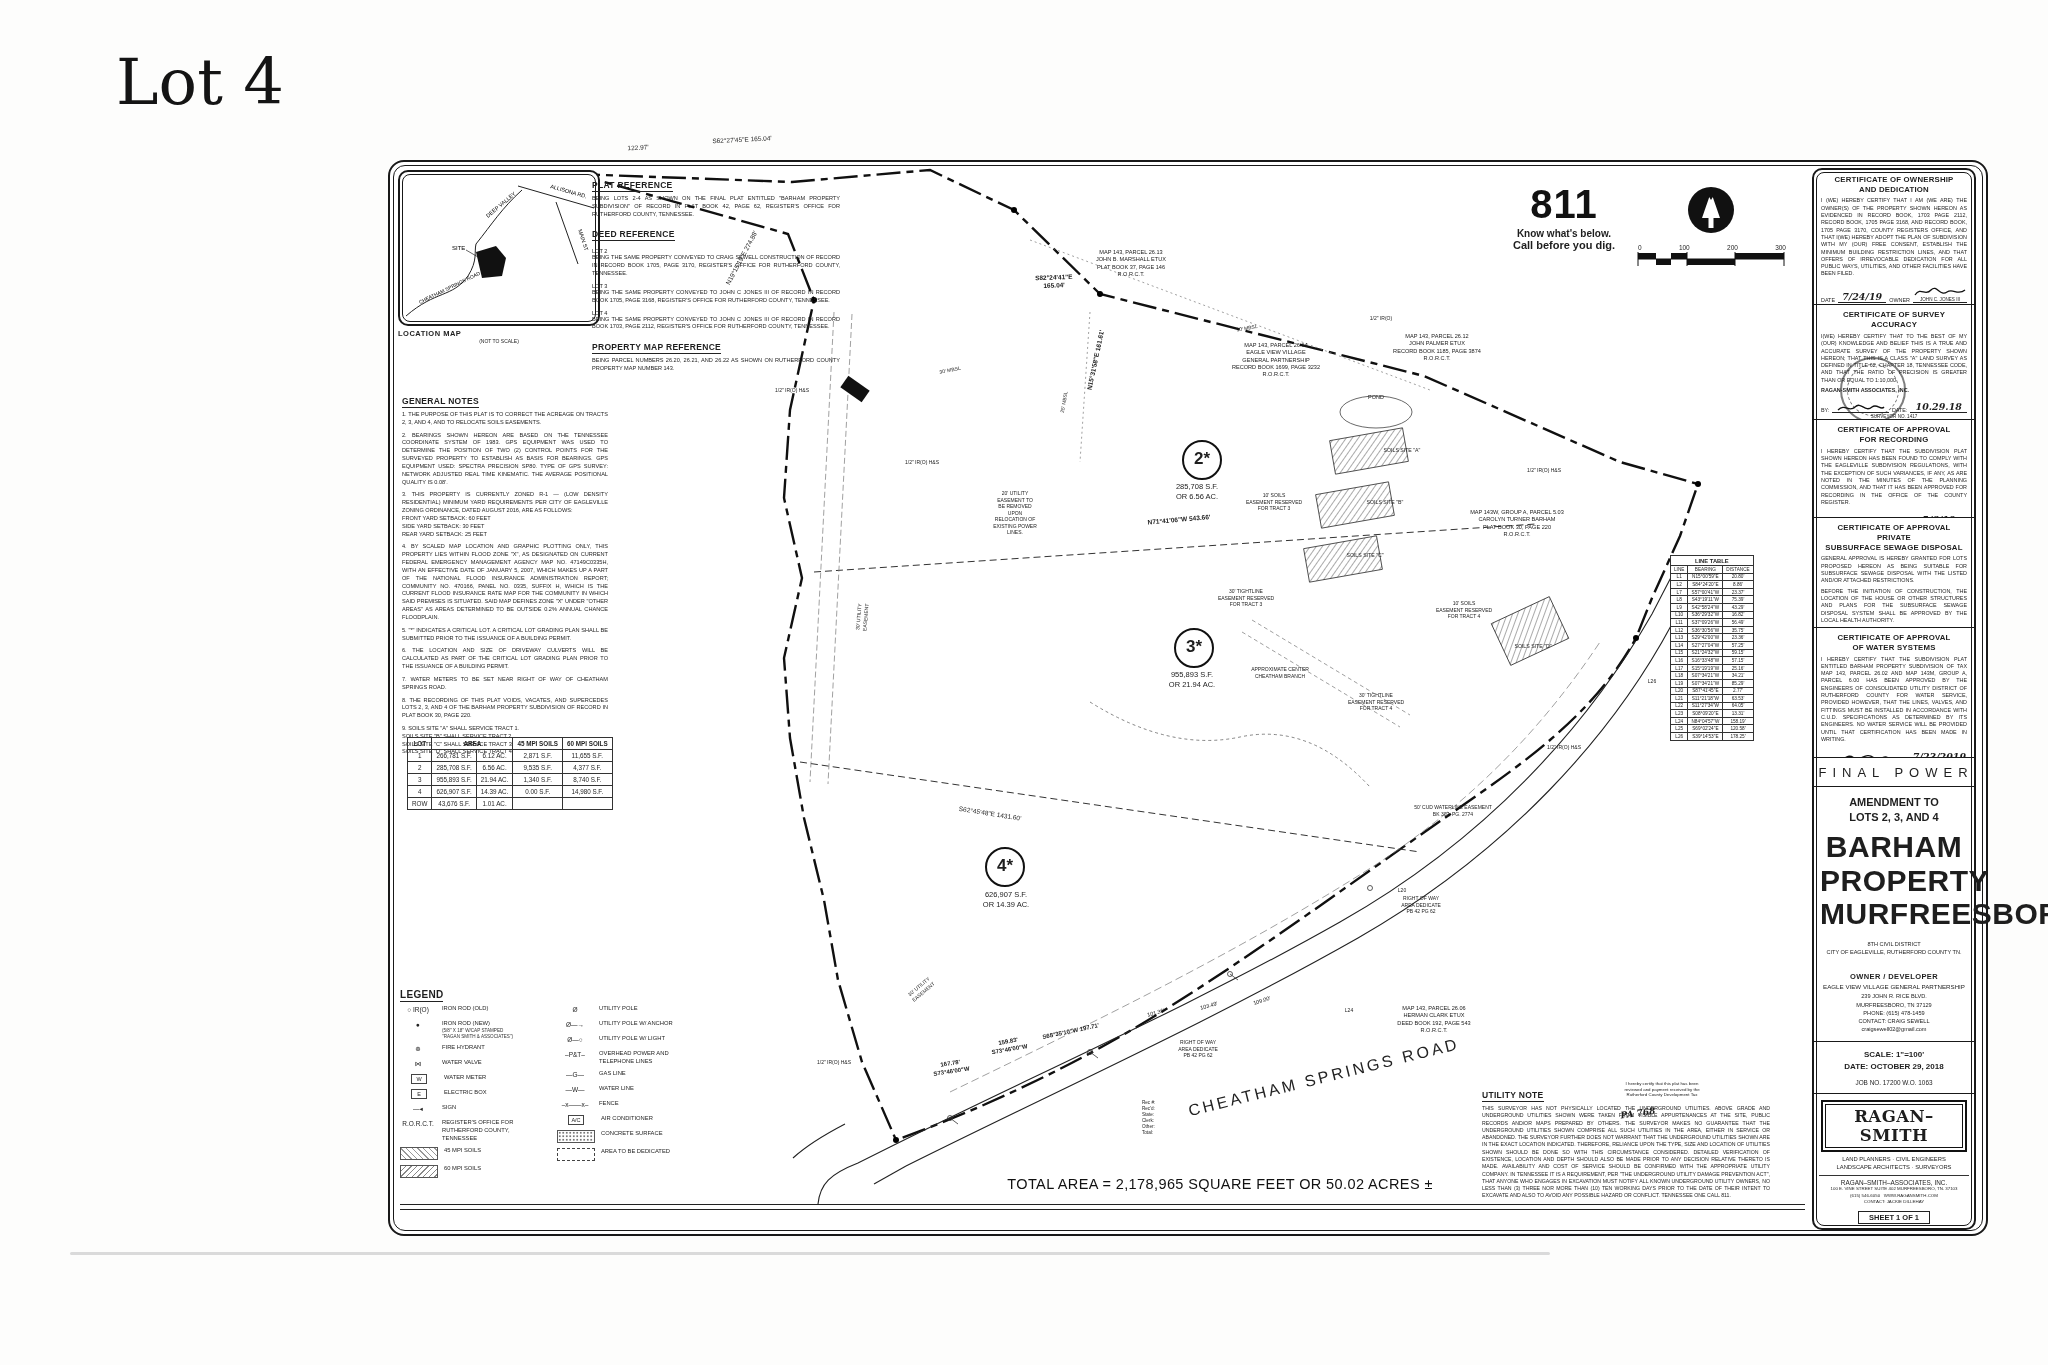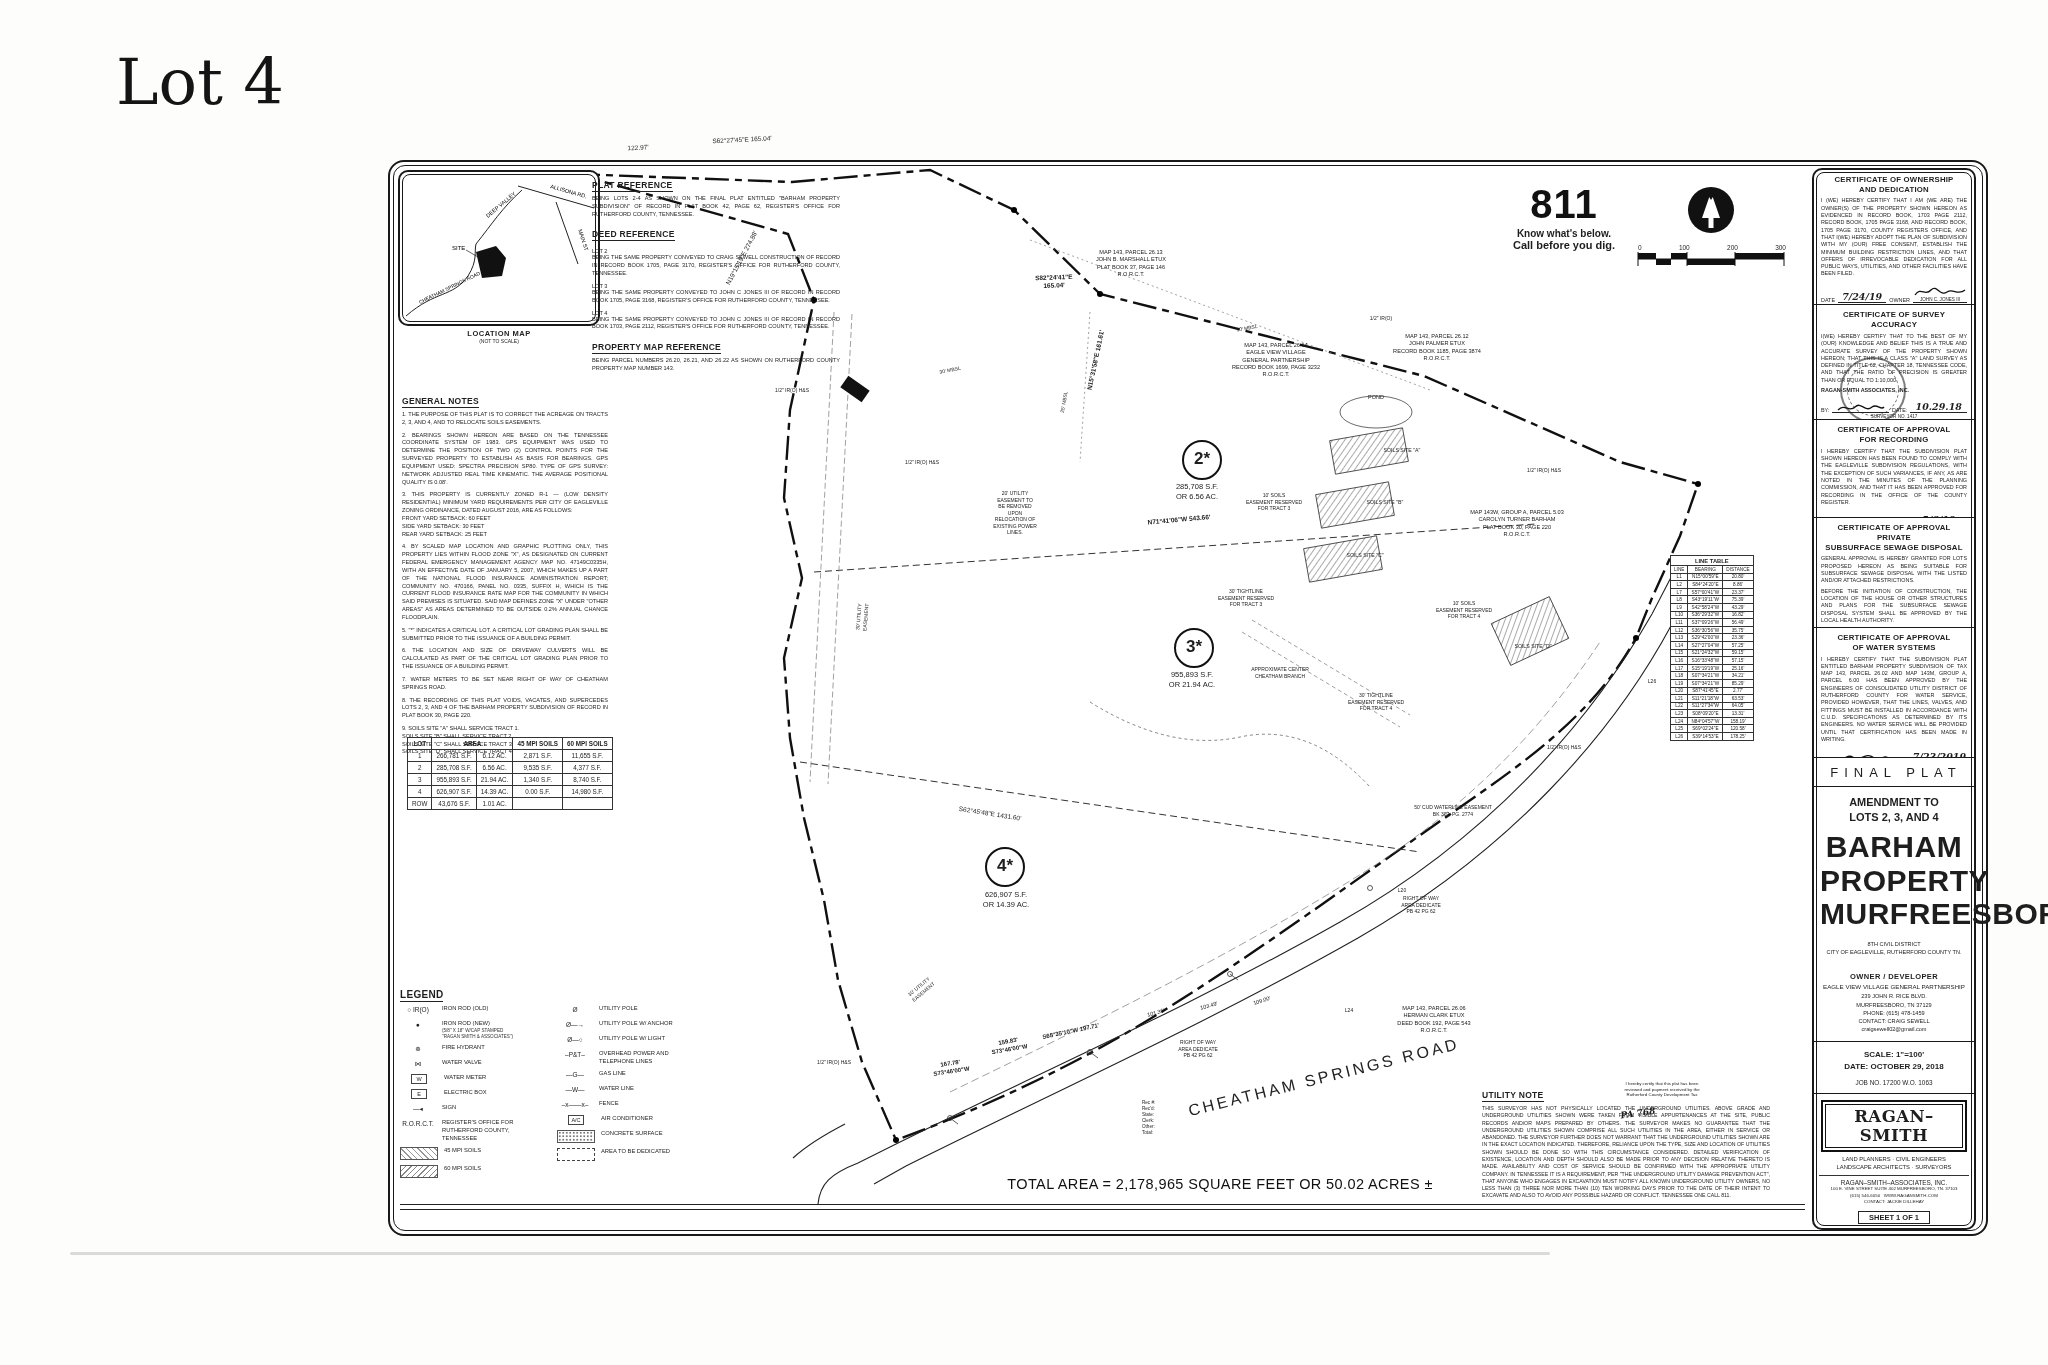--- a/index.html
+++ b/index.html
@@ -12,21 +12,21 @@
   
   .draw-svg{position:absolute;left:0;top:0;z-index:1;}
   .ann-layer{position:absolute;left:0;top:0;width:1420px;height:1072px;z-index:2;pointer-events:none;}
   .ann{position:absolute;white-space:pre-line;text-align:center;color:#222;line-height:1.3;font-size:6px;}
   .ann.hand{font-family:"DejaVu Serif",serif;font-style:italic;font-weight:bold;}
   .lotcirc{position:absolute;width:36px;height:36px;border:2.2px solid #111;border-radius:50%;text-align:center;line-height:33px;font-weight:bold;font-size:17px;background:rgba(255,255,255,.75);}
   
   .locmap{position:absolute;left:8px;top:8px;width:202px;z-index:3;}
   .locmap .box{width:198px;height:152px;border:2px solid #191919;border-radius:10px;position:relative;background:#fff;}
   .locmap .box::after{content:'';position:absolute;inset:2px;border:1px solid #191919;border-radius:8px;}
-  .locmap .cap{text-align:center;font-size:7.5px;font-weight:bold;margin-top:3px;letter-spacing:.5px;}
+  .locmap .cap{text-align:left;font-size:7.5px;font-weight:bold;margin-top:3px;letter-spacing:.5px;}
   .locmap .cap2{text-align:center;font-size:5px;}
   
   .txtblock{position:absolute;z-index:3;}
   .h-ul{font-size:8.5px;font-weight:bold;letter-spacing:.3px;border-bottom:1.2px solid #222;display:inline-block;margin:0 0 3px 0;padding-bottom:1px;}
   .body-txt{font-size:5.6px;line-height:1.4;text-align:justify;margin:0 0 5px 0;}
   .gnote{font-size:5.6px;line-height:1.4;margin:0 0 5px 0;white-space:pre-line;text-align:justify;}
   .lot-lbl{font-size:5.6px;margin:4px 0 0 0;}
   
   .lot-table{position:absolute;left:17px;top:575px;z-index:3;border-collapse:collapse;}
   .lot-table th,.lot-table td{border:1px solid #333;font-size:6.3px;padding:2px 4px;text-align:center;font-weight:normal;}
@@ -788,21 +788,21 @@
               <path d="M2,8 C12,14 14,2 22,8 C28,12 34,1 42,8 C48,12 52,4 56,8" stroke="#111" fill="none" stroke-width="1.4"></path>
             </svg>
         </span>
         <span class="slab">DATE:</span>
         <span class="sline"><span class="hand">7/23/2019</span></span>
       </div>
       <div class="under">NAME, TITLE AND AGENCY
 OR AUTHORIZED APPROVING AGENT</div>
     </div>
 
-    <div class="finalplat">FINAL PLAT</div>
+    <div class="finalplat">FINAL POWER</div>
 
     <div class="titleblock">
       <div class="amend">AMENDMENT TO</div>
       <div class="amend">LOTS 2, 3, AND 4</div>
       <div class="bigname" style="margin-top:6px;">BARHAM</div>
       <div class="bigname">PROPERTY</div>
       <div class="bigname">MURFREESBORO</div>
       <div class="district">8TH CIVIL DISTRICT</div>
       <div class="district" style="margin-top:0;">CITY OF EAGLEVILLE, RUTHERFORD COUNTY TN.</div>
       <div class="ownerblock">

